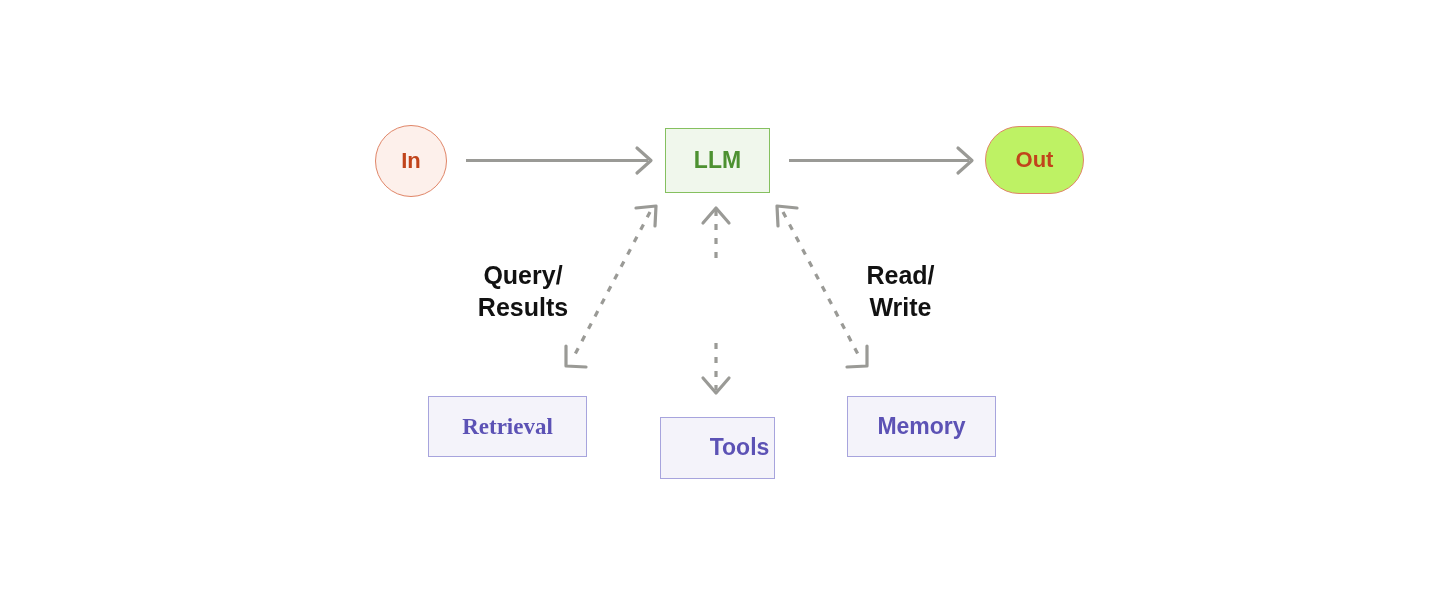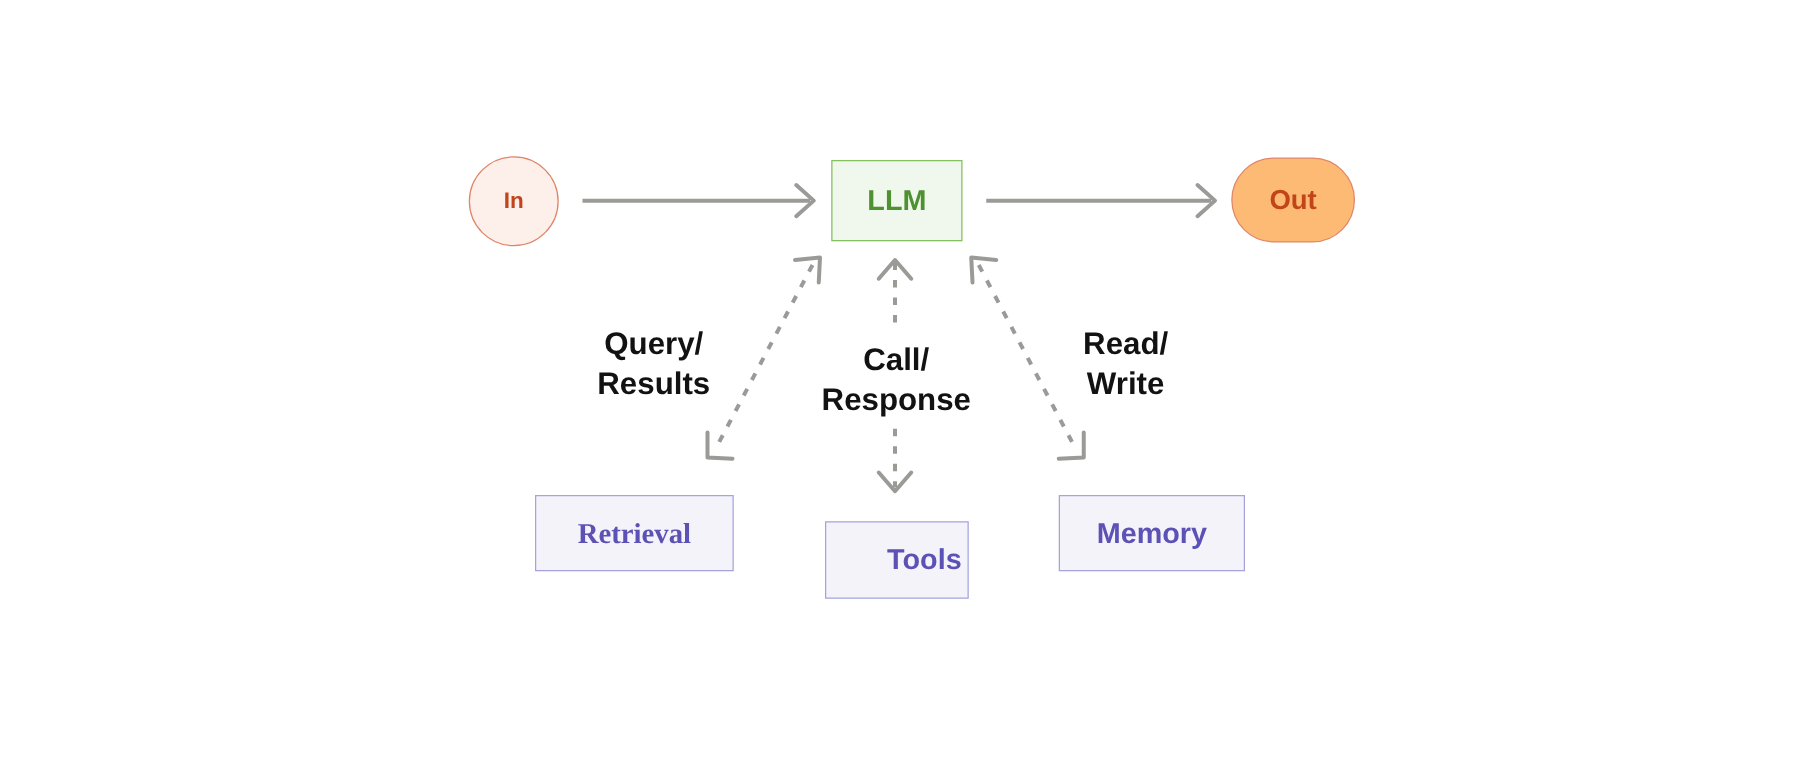--- a/index.html
+++ b/index.html
@@ -40,32 +40,32 @@
   
   .node-in {
     left: 375px;
     top: 125px;
     width: 72px;
     height: 72px;
     border-radius: 50%;
     background: #fdf0eb;
     border: 1.6px solid #e08567;
     color: #c1441b;
-    font-size: 18px;
+    font-size: 22px;
     font-weight: 700;
   }
 
   
   .node-out {
     left: 985px;
     top: 126px;
     width: 99px;
     height: 68px;
     border-radius: 34px;
-    background: #fdba74;
+    background: #bef264;
     border: 1.6px solid #e08567;
     color: #c1441b;
     font-size: 22px;
     font-weight: 700;
   }
 
   
   .node-llm {
     left: 665px;
     top: 128px;
@@ -190,19 +190,17 @@
     <span>Tools</span>
   </div>
 
   <div class="node node-box node-memory">
     <span>Memory</span>
   </div>
 
   <div class="edge-label label-query">Query/
 Results</div>
 
-  <div class="edge-label label-call">Call/
-Response</div>
 
   <div class="edge-label label-read">Read/
 Write</div>
 
 </div>
 
 </body></html>

